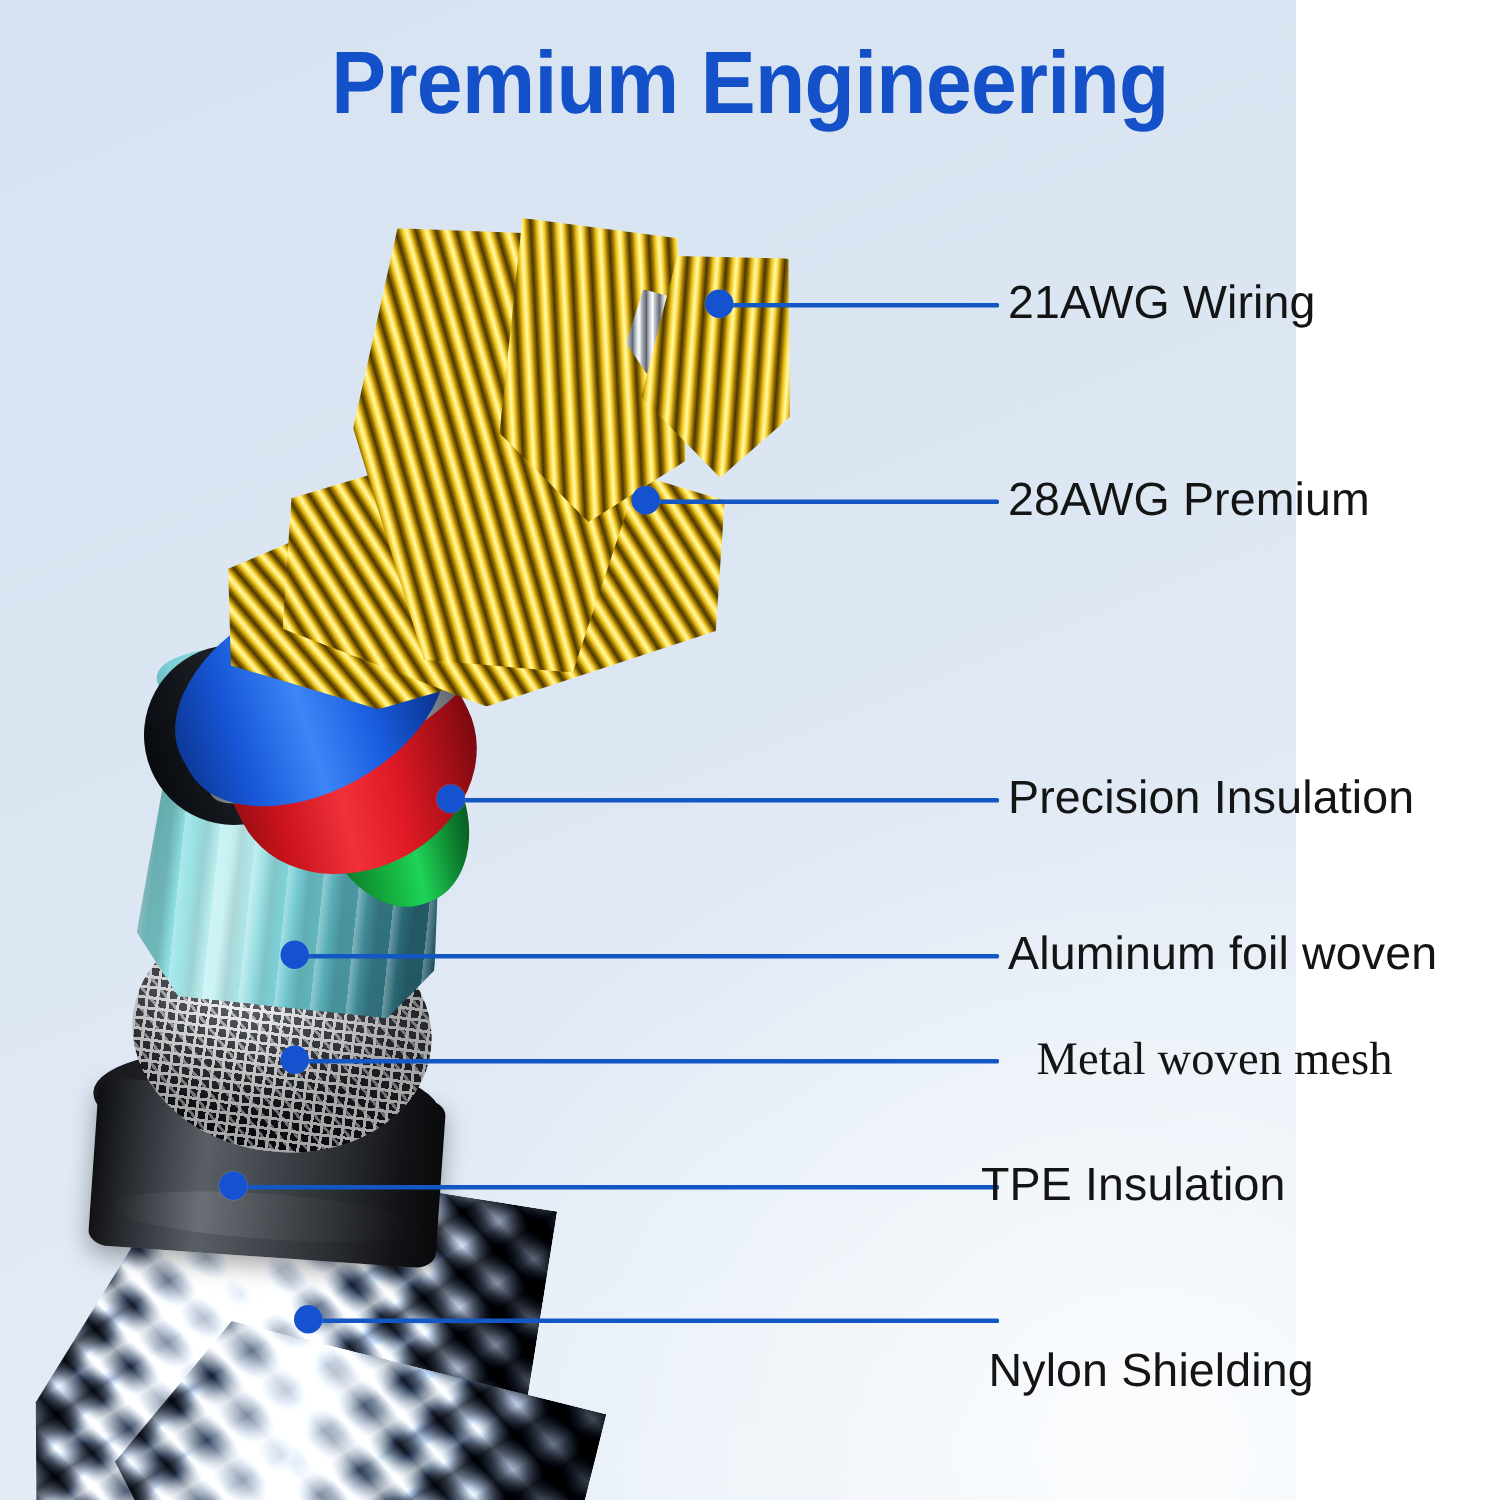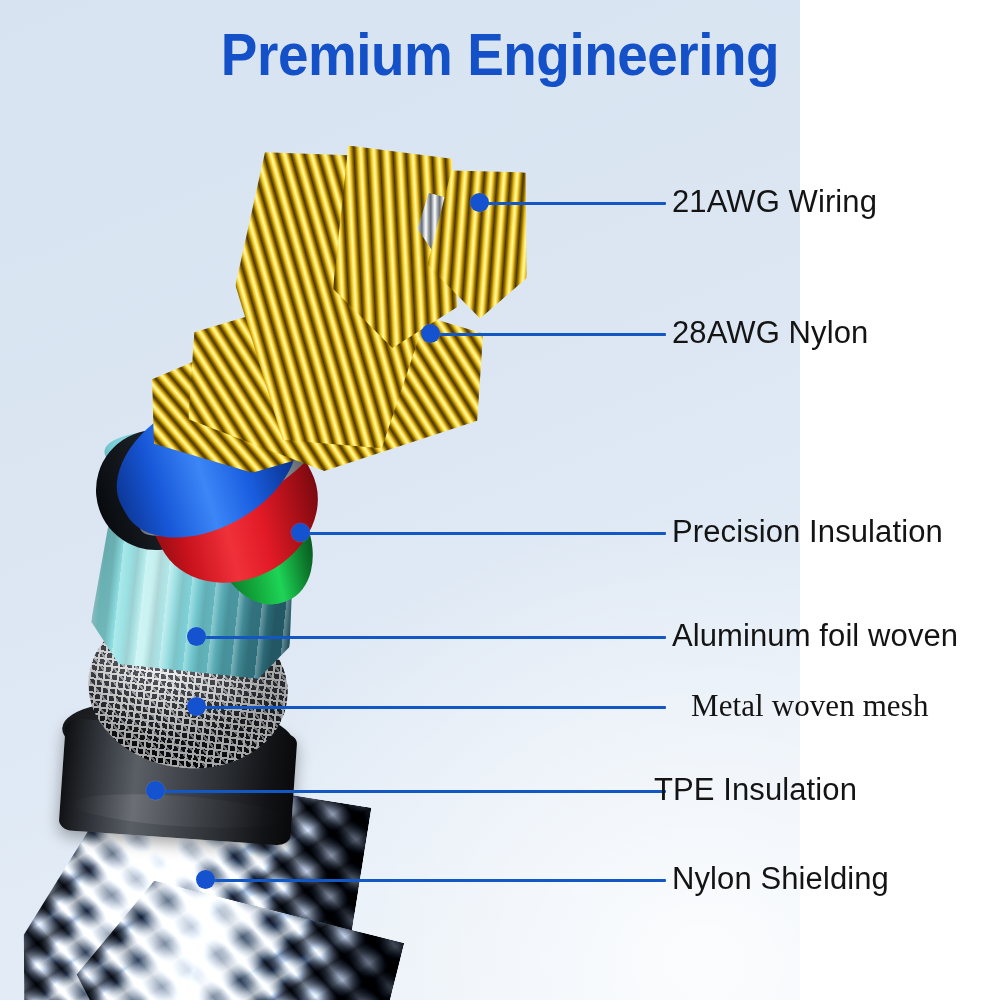--- a/index.html
+++ b/index.html
@@ -2,21 +2,21 @@
 <html><head>
 <meta charset="utf-8">
 <title>Premium Engineering</title>
 <style>
   html,body{margin:0;padding:0;}
   body{
     width:1000px;height:1000px;overflow:hidden;
     font-family:"Liberation Sans","DejaVu Sans",sans-serif;
   }
   #scene{
-    position:relative;width:800px;height:1000px;
+    position:relative;width:864px;height:1000px;
     background:
       radial-gradient(ellipse 820px 720px at 88% 96%, rgba(255,255,255,0.85) 0%, rgba(255,255,255,0.0) 62%),
       linear-gradient(158deg,#d7e3f1 0%,#dce6f3 42%,#e3ecf6 75%,#e8f0f8 100%);
   }
 
   
   .title{
     position:absolute;left:0;top:26px;width:1000px;text-align:center;
     font-size:59px;line-height:1.0;font-weight:700;letter-spacing:-0.5px;
     color:#1450c8;
@@ -252,21 +252,21 @@
 
   <div id="callouts">
       <div class="callout" style="left: 479px; top: 203px;">
         <div class="c-line" style="width: 187px;"></div>
         <div class="c-dot"></div>
         <div class="c-label" style="left: 193px;">21AWG Wiring</div>
       </div>
       <div class="callout" style="left: 430px; top: 334px;">
         <div class="c-line" style="width: 236px;"></div>
         <div class="c-dot"></div>
-        <div class="c-label" style="left: 242px;">28AWG Nylon</div>
+        <div class="c-label" style="left: 242px;">28AWG Premium</div>
       </div>
       <div class="callout" style="left: 300px; top: 533px;">
         <div class="c-line" style="width: 366px;"></div>
         <div class="c-dot"></div>
         <div class="c-label" style="left: 372px;">Precision Insulation</div>
       </div>
       <div class="callout" style="left: 196px; top: 637px;">
         <div class="c-line" style="width: 470px;"></div>
         <div class="c-dot"></div>
         <div class="c-label" style="left: 476px;">Aluminum foil woven</div>
@@ -277,17 +277,17 @@
         <div class="c-label" style="left: 495px; font-family: Liberation Serif, serif;">Metal woven mesh</div>
       </div>
       <div class="callout" style="left: 155px; top: 791px;">
         <div class="c-line" style="width: 511px;"></div>
         <div class="c-dot"></div>
         <div class="c-label" style="left: 499px;">TPE Insulation</div>
       </div>
       <div class="callout" style="left: 205px; top: 880px;">
         <div class="c-line" style="width: 461px;"></div>
         <div class="c-dot"></div>
-        <div class="c-label" style="left: 467px;">Nylon Shielding</div>
+        <div class="c-label" style="left: 454px; margin-top: 35px;">Nylon Shielding</div>
       </div>
     </div>
 
 </div>
 
 </body></html>

